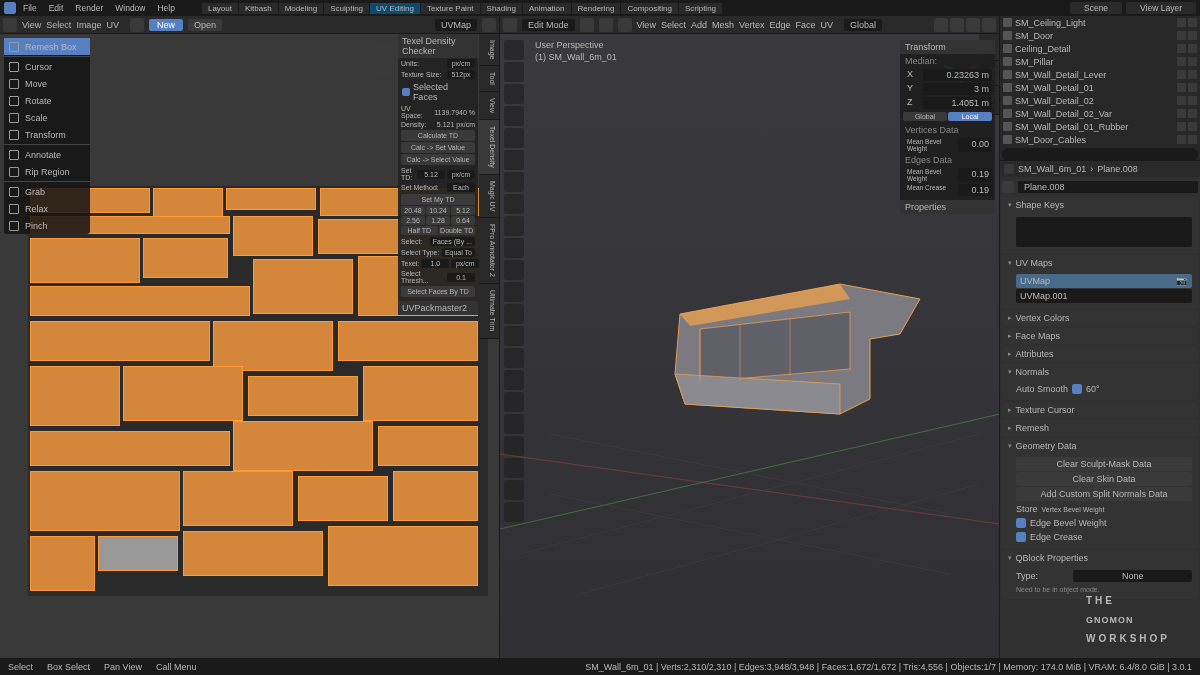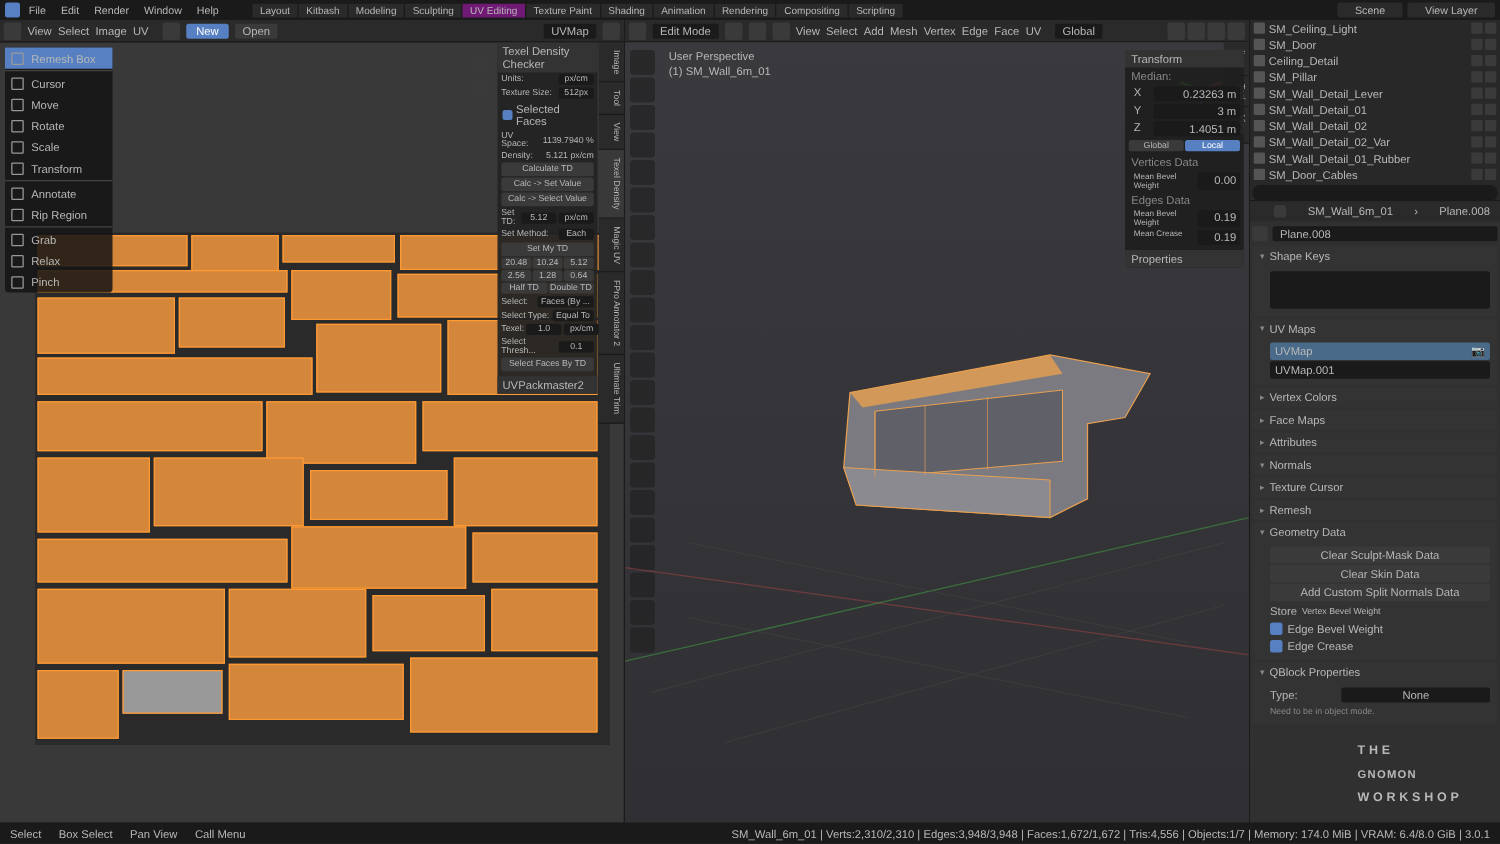--- a/index.html
+++ b/index.html
@@ -4,21 +4,21 @@
 <style>
 * { margin:0; padding:0; box-sizing:border-box; font-family:-apple-system,sans-serif; font-size:9px; color:#b8b8b8; }
 body { background:#2a2a2a; width:1200px; height:675px; overflow:hidden; position:relative; }
 
 
 .topbar { height:16px; background:#1a1a1a; display:flex; align-items:center; padding:0 4px; gap:2px; }
 .topbar .logo { width:12px; height:12px; background:#5680c2; border-radius:2px; }
 .topbar span { padding:0 5px; cursor:pointer; font-size:8.5px; }
 .topbar .tabs { margin-left:20px; display:flex; gap:1px; }
 .topbar .tabs span { padding:1px 6px; background:#2a2a2a; font-size:8px; }
-.topbar .tabs span.active { background:#701a75; }
+.topbar .tabs span.active { background:#0c4a6e; }
 .topbar .right { margin-left:auto; display:flex; align-items:center; gap:4px; }
 .topbar .right .scene { background:#2a2a2a; padding:1px 14px; border-radius:2px; }
 
 
 .main { display:flex; height:642px; }
 .uv-area { width:500px; background:#393939; position:relative; border-right:1px solid #1a1a1a; }
 .vp-area { flex:1; background:#393939; position:relative; border-right:1px solid #1a1a1a; }
 .right-panels { width:200px; background:#282828; display:flex; flex-direction:column; }
 
 
@@ -84,21 +84,21 @@
 
 .outliner { height:145px; background:#282828; border-bottom:1px solid #1a1a1a; overflow:hidden; }
 .outliner .item { display:flex; align-items:center; padding:1px 3px; gap:3px; font-size:7.5px; height:13px; }
 .outliner .item .ico { width:9px; height:9px; background:#555; border-radius:1px; }
 .outliner .item .vis { margin-left:auto; display:flex; gap:2px; }
 .outliner .item .vis span { width:9px; height:9px; background:#3a3a3a; border-radius:1px; }
 .outliner .search { padding:2px; }
 .outliner .search input { width:100%; background:#1a1a1a; border:none; padding:2px 18px; border-radius:6px; font-size:7.5px; color:#aaa; }
 
 
-.bcrumb { height:16px; background:#2a2a2a; display:flex; align-items:center; padding:0 4px; gap:13px; font-size:7.5px;justify-content:flex-end; }
+.bcrumb { height:16px; background:#2a2a2a; display:flex; align-items:center; padding:0 4px; gap:0; font-size:7.5px; }
 .bcrumb .chip { padding:1px 4px; }
 
 
 .props { flex:1; background:#303030; overflow-y:auto; font-size:8px; }
 .props .body { margin-left:0; padding:2px; }
 .props .sect { background:#333; margin:2px 0; border-radius:2px; }
 .props .sect .sh { padding:3px 6px; display:flex; align-items:center; gap:4px; cursor:pointer; }
 .props .sect .sh::before { content:"▾"; font-size:7px; color:#888; }
 .props .sect.closed .sh::before { content:"▸"; }
 .props .sect .sc { padding:2px 6px 4px 14px; }
@@ -582,20 +582,27 @@
           </div>
         <div class="sect closed">
             <div class="sh">Face Maps</div>
           </div>
         <div class="sect closed">
             <div class="sh">Attributes</div>
           </div>
 
         <div class="sect">
             <div class="sh">Normals</div>
+          <div class="sc">
+              <div class="check2">
+                <span>Auto Smooth</span>
+                <span class="cb2"></span>
+                <span class="fv">60°</span>
+              </div>
+            </div>
         </div>
 
         <div class="sect closed">
             <div class="sh">Texture Cursor</div>
           </div>
         <div class="sect closed">
             <div class="sh">Remesh</div>
           </div>
 
         <div class="sect">

